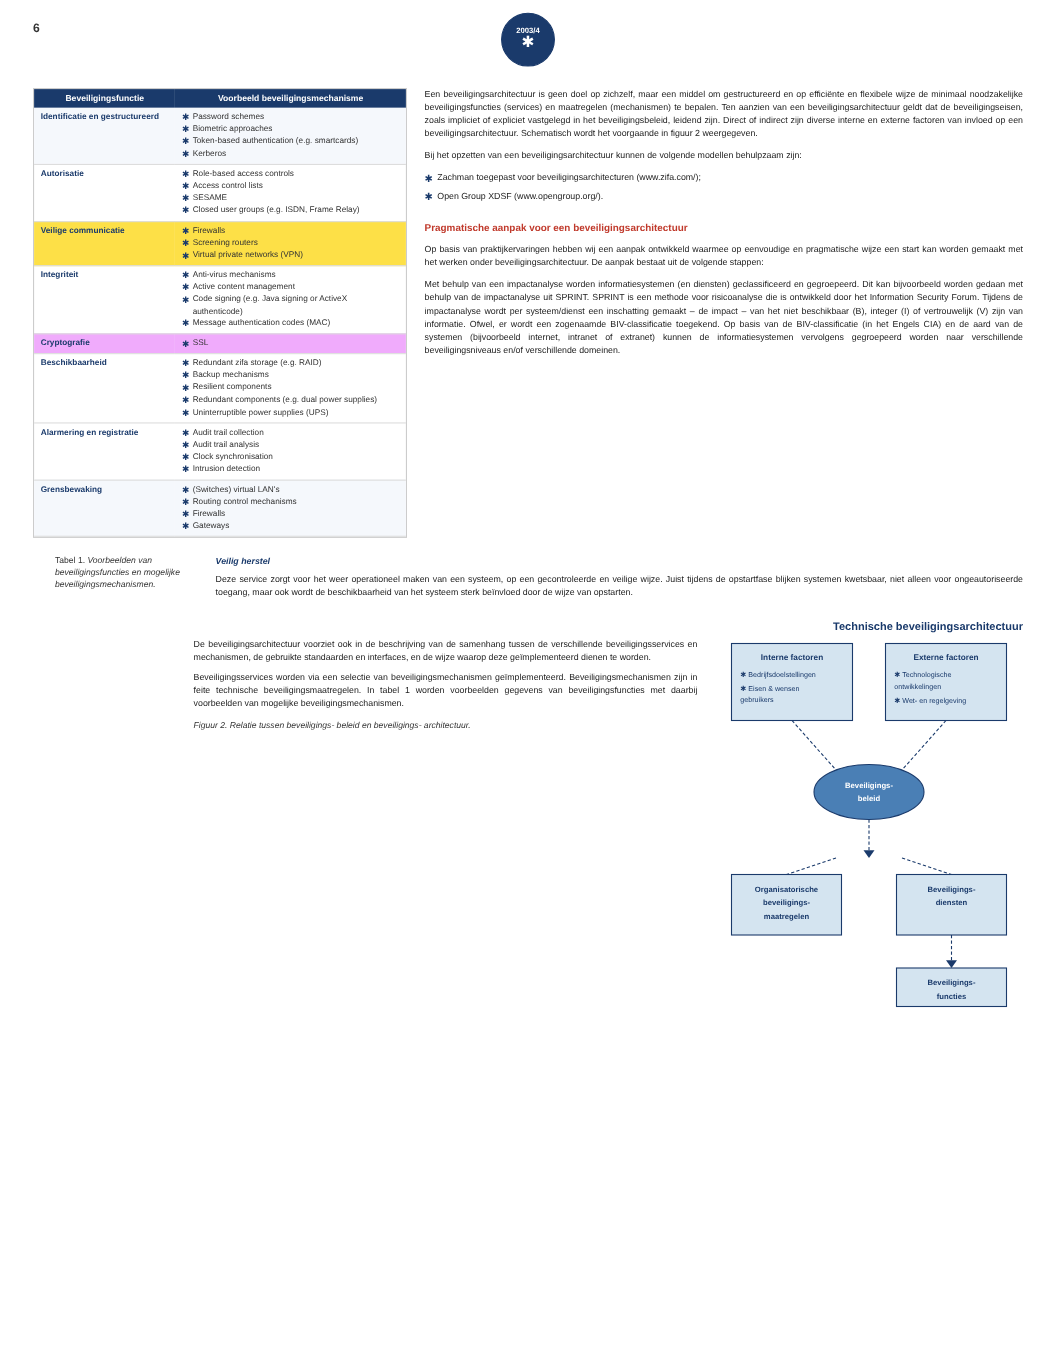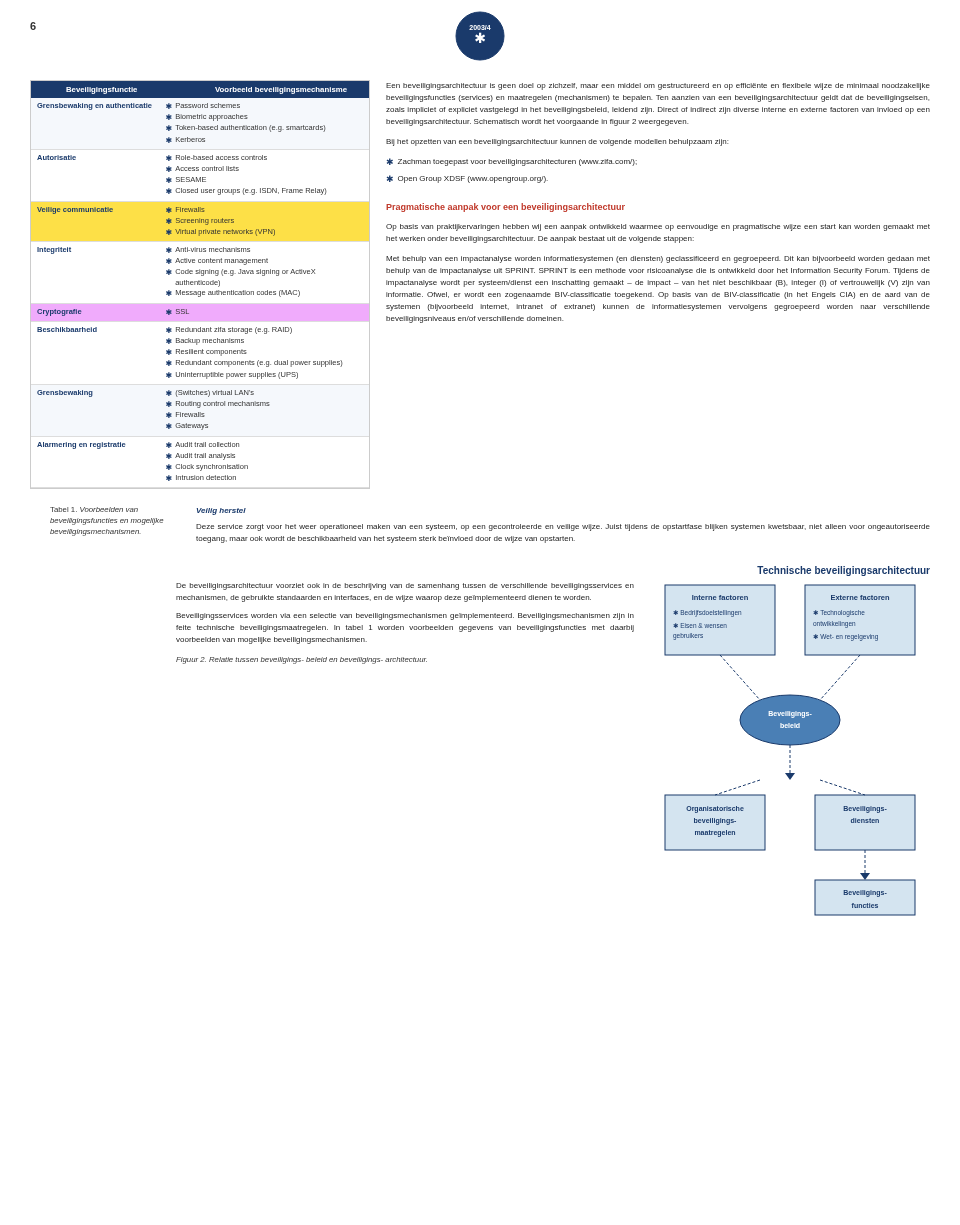--- a/index.html
+++ b/index.html
@@ -46,21 +46,21 @@
       font-size: 7.8px;
     }
     .left-table table {
       width: 100%;
       border-collapse: collapse;
     }
     .left-table th {
       background: #1a3a6b;
       color: #fff;
       padding: 4px 22px;
-      text-align: right;
+      text-align: center;
       font-size: 7.8px;
       font-weight: bold;
     }
     .left-table td {
       padding: 3px 6px;
       vertical-align: top;
       border-bottom: 1px solid #ddd;
       line-height: 1.4;
     }
     .left-table td:first-child {
@@ -209,21 +209,21 @@
     <div class="left-table">
       <table>
         <thead>
           <tr>
             <th>Beveiligingsfunctie</th>
             <th>Voorbeeld beveiligingsmechanisme</th>
           </tr>
         </thead>
         <tbody id="table-body">
         <tr style="background: rgb(245, 248, 252);">
-              <td>Grensbewaking en authenticatie</td>
+              <td>Identificatie en gestructureerd</td>
               <td>
                 <div class="bullet-item">
                   <span class="star">✱</span>
                   <span>Password schemes</span>
                 </div>
                 <div class="bullet-item">
                   <span class="star">✱</span>
                   <span>Biometric approaches</span>
                 </div>
                 <div class="bullet-item">
@@ -322,59 +322,59 @@
                 <div class="bullet-item">
                   <span class="star">✱</span>
                   <span>Redundant components (e.g. dual power supplies)</span>
                 </div>
                 <div class="bullet-item">
                   <span class="star">✱</span>
                   <span>Uninterruptible power supplies (UPS)</span>
                 </div>
               </td>
             </tr>
+            <tr>
+              <td>Alarmering en registratie</td>
+              <td>
+                <div class="bullet-item">
+                  <span class="star">✱</span>
+                  <span>Audit trail collection</span>
+                </div>
+                <div class="bullet-item">
+                  <span class="star">✱</span>
+                  <span>Audit trail analysis</span>
+                </div>
+                <div class="bullet-item">
+                  <span class="star">✱</span>
+                  <span>Clock synchronisation</span>
+                </div>
+                <div class="bullet-item">
+                  <span class="star">✱</span>
+                  <span>Intrusion detection</span>
+                </div>
+              </td>
+            </tr>
             <tr style="background: rgb(245, 248, 252);">
               <td>Grensbewaking</td>
               <td>
                 <div class="bullet-item">
                   <span class="star">✱</span>
                   <span>(Switches) virtual LAN's</span>
                 </div>
                 <div class="bullet-item">
                   <span class="star">✱</span>
                   <span>Routing control mechanisms</span>
                 </div>
                 <div class="bullet-item">
                   <span class="star">✱</span>
                   <span>Firewalls</span>
                 </div>
                 <div class="bullet-item">
                   <span class="star">✱</span>
                   <span>Gateways</span>
-                </div>
-              </td>
-            </tr>
-            <tr>
-              <td>Alarmering en registratie</td>
-              <td>
-                <div class="bullet-item">
-                  <span class="star">✱</span>
-                  <span>Audit trail collection</span>
-                </div>
-                <div class="bullet-item">
-                  <span class="star">✱</span>
-                  <span>Audit trail analysis</span>
-                </div>
-                <div class="bullet-item">
-                  <span class="star">✱</span>
-                  <span>Clock synchronisation</span>
-                </div>
-                <div class="bullet-item">
-                  <span class="star">✱</span>
-                  <span>Intrusion detection</span>
                 </div>
               </td>
             </tr>
           </tbody>
       </table>
     </div>
 
     <div class="right-text">
       <p>Een beveiligingsarchitectuur is geen doel op zichzelf, maar een middel om gestructureerd en op efficiënte en flexibele wijze de minimaal noodzakelijke beveiligingsfuncties (services) en maatregelen (mechanismen) te bepalen. Ten aanzien van een beveiligingsarchitectuur geldt dat de beveiligingseisen, zoals impliciet of expliciet vastgelegd in het beveiligingsbeleid, leidend zijn. Direct of indirect zijn diverse interne en externe factoren van invloed op een beveiligingsarchitectuur. Schematisch wordt het voorgaande in figuur 2 weergegeven.</p>
       <p>Bij het opzetten van een beveiligingsarchitectuur kunnen de volgende modellen behulpzaam zijn:</p>

